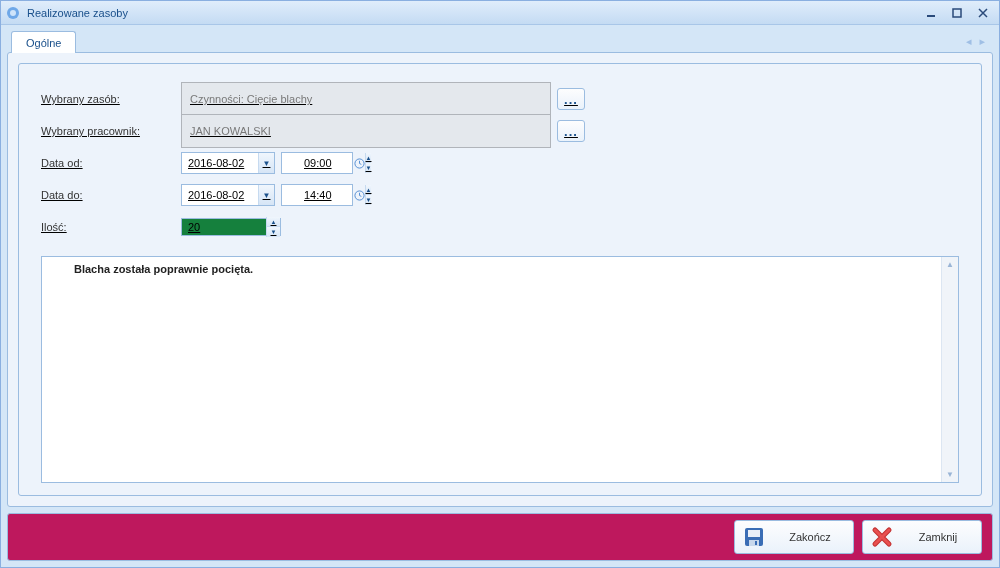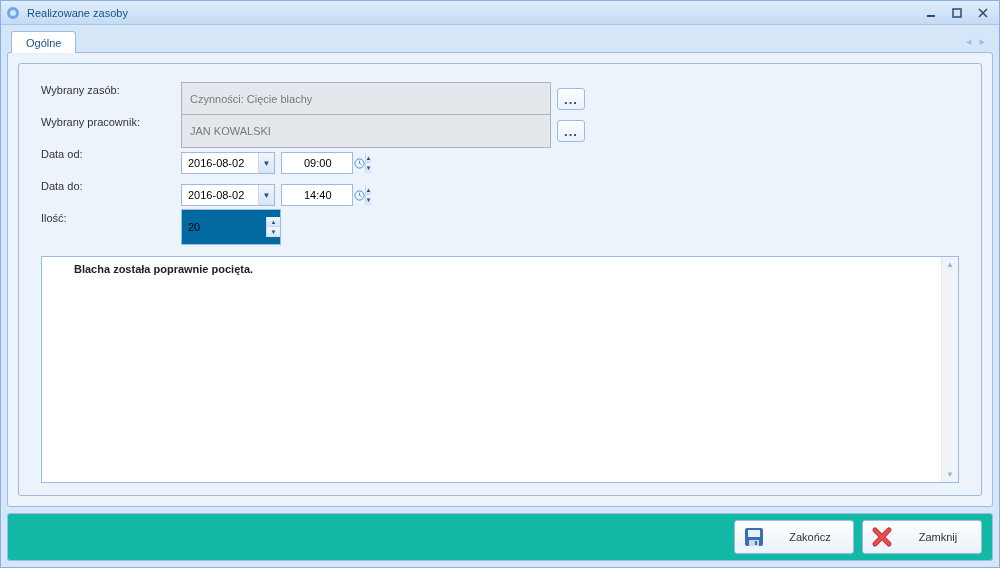--- a/index.html
+++ b/index.html
@@ -16,51 +16,51 @@
     .content-area { flex: 1; padding: 6px; display: flex; flex-direction: column; gap: 6px; }
     
     .tabcontainer { position: relative; flex: 1; display: flex; flex-direction: column; }
     .tabstrip { height: 22px; display: flex; align-items: flex-end; position: relative; }
     .tab { height: 22px; padding: 0 14px; background: #fff; border: 1px solid #9bbce0; border-bottom: none; border-radius: 3px 3px 0 0; display: flex; align-items: center; color: #1a508b; font-size: 11px; position: relative; z-index: 2; margin-left: 4px; }
     .tabnav { position: absolute; right: 8px; top: 4px; display: flex; gap: 8px; color: #9fbfe5; font-size: 10px; }
     .tabbody { flex: 1; background: #edf3fb; border: 1px solid #9bbce0; border-radius: 3px; margin-top: -1px; position: relative; z-index: 1; padding: 10px; }
     
     .inner-panel { width: 100%; height: 100%; background: #edf3fb; border: 1px solid #9bbce0; border-radius: 3px; padding: 20px 22px 12px 22px; display: flex; flex-direction: column; }
     
-    .form-row { display: flex; height: 30px; margin-bottom: 2px; }
+    .form-row { display: flex; align-items: center; height: 30px; margin-bottom: 2px; text-decoration: underline; }
     .form-label { width: 140px; color: #333; font-size: 11px; }
     .form-controls { display: flex; align-items: center; gap: 6px; }
     
     .ro-field { width: 370px; height: 22px; background: #e4e8ed; border: 1px solid #b0b4ba; padding: 16px 8px; display: flex; align-items: center; color: #787878; font-size: 11px; }
     
     .lookup-btn { width: 28px; height: 22px; background: linear-gradient(#fdfdfe, #eaf2fb); border: 1px solid #9bbce0; border-radius: 3px; display: flex; align-items: center; justify-content: center; cursor: pointer; color: #1a508b; font-weight: bold; font-size: 13px; letter-spacing: 1px; }
     
     .date-combo { width: 94px; height: 22px; background: #fff; border: 1px solid #9bbce0; display: flex; align-items: center; }
     .date-combo .dc-text { flex: 1; padding: 0 6px; font-size: 11px; }
     .date-combo .dc-arrow { width: 16px; height: 20px; background: linear-gradient(#f0f6fd, #d6e5f6); border-left: 1px solid #c6daf0; display: flex; align-items: center; justify-content: center; font-size: 8px; color: #1a508b; cursor: pointer; }
     
     .time-combo { width: 72px; height: 22px; background: #fff; border: 1px solid #9bbce0; display: flex; align-items: center; }
     .time-combo .tc-text { flex: 1; padding: 0 22px; font-size: 11px; }
     .time-combo .tc-clock { width: 14px; display: flex; align-items: center; justify-content: center; color: #4a88d0; }
     .time-combo .tc-spin { width: 14px; display: flex; flex-direction: column; border-left: 1px solid #c6daf0; }
     .time-combo .tc-spin div { height: 10px; font-size: 6px; display: flex; align-items: center; justify-content: center; color: #1a508b; cursor: pointer; background: linear-gradient(#f0f6fd, #d6e5f6); }
     .time-combo .tc-spin div:first-child { border-bottom: 1px solid #c6daf0; }
     
-    .num-spin { width: 100px; height: 36px; background: #0369a1; border: 1px solid #9bbce0; display: flex; align-items: center; }
+    .num-spin { width: 100px; height: 18px; background: #15803d; border: 1px solid #9bbce0; display: flex; align-items: center; }
     .num-spin .ns-text { flex: 1; padding: 0 6px; font-size: 11px; }
     .num-spin .ns-btns { width: 14px; display: flex; flex-direction: column; border-left: 1px solid #c6daf0; }
     .num-spin .ns-btns div { height: 10px; font-size: 6px; display: flex; align-items: center; justify-content: center; color: #1a508b; cursor: pointer; background: linear-gradient(#f0f6fd, #d6e5f6); }
     .num-spin .ns-btns div:first-child { border-bottom: 1px solid #c6daf0; }
     
     .textarea-wrap { flex: 1; margin-top: 12px; background: #fff; border: 1px solid #9bbce0; position: relative; display: flex; }
     .textarea-inner { flex: 1; padding: 6px 8px; font-size: 11px; font-weight: bold; color: #222; margin-left: 24px; }
     .scrollbar { width: 17px; background: #f0f4f9; border-left: 1px solid #dce6f2; display: flex; flex-direction: column; align-items: center; justify-content: space-between; padding: 3px 0; }
     .scrollbar .sb-arrow { font-size: 8px; color: #9ab5d6; cursor: pointer; }
     
-    .button-bar { height: 48px; background: #14b8a6; border: 1px solid #9bbce0; border-radius: 3px; display: flex; align-items: center; justify-content: flex-end; padding: 0 10px; gap: 8px; }
+    .button-bar { height: 48px; background: #be185d; border: 1px solid #9bbce0; border-radius: 3px; display: flex; align-items: center; justify-content: flex-end; padding: 0 10px; gap: 8px; }
     .big-btn { width: 120px; height: 34px; background: linear-gradient(#fdfdfe, #eaf2fb); border: 1px solid #9bbce0; border-radius: 3px; display: flex; align-items: center; cursor: pointer; padding: 0 8px; gap: 10px; }
     .big-btn .btn-icon { width: 22px; height: 22px; display: flex; align-items: center; justify-content: center; }
     .big-btn .btn-text { flex: 1; text-align: center; font-size: 11px; color: #333; }
   </style>
 </head>
 <body>
 
 <div class="window">
 
   <div class="titlebar">

